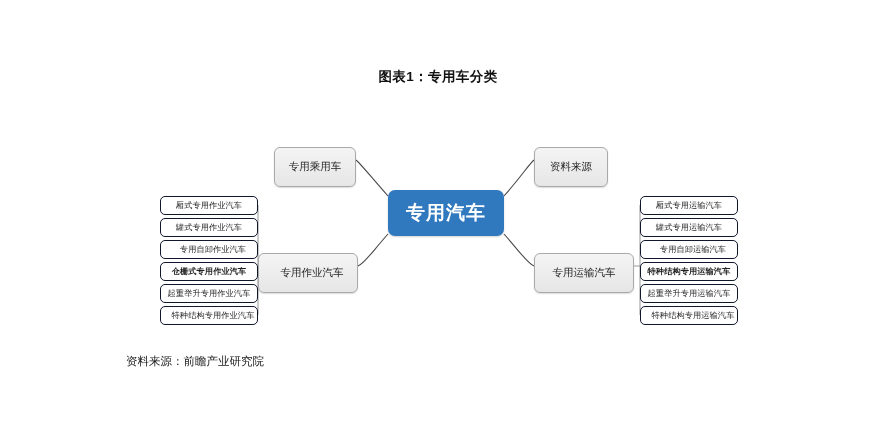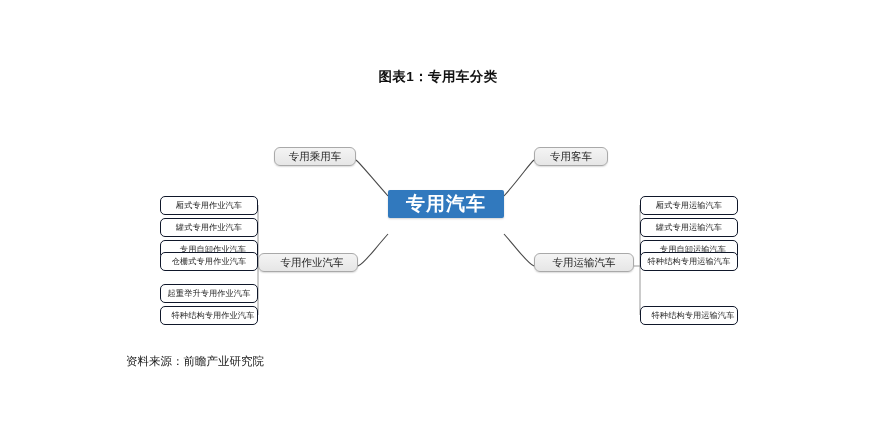--- a/index.html
+++ b/index.html
@@ -69,34 +69,34 @@
     position: absolute;
     box-sizing: border-box;
     display: flex;
     align-items: center;
     justify-content: center;
     white-space: nowrap;
   }
 
   .root-node {
     width: 116px;
-    height: 28px;
+    height: 46px;
     left: 388px;
     top: 190px;
     background: #3179be;
-    border-radius: 2px;
+    border-radius: 7px;
     color: #ffffff;
     font-size: 19px;
     font-weight: bold;
     letter-spacing: 1px;
     box-shadow: 0 1px 2px rgba(0,0,0,0.18);
   }
 
   .branch-node {
-    height: 19px;
+    height: 40px;
     background: linear-gradient(180deg, #f4f4f4 0%, #e6e6e6 100%);
     border: 1px solid #a9a9a9;
     border-radius: 6px;
     font-size: 10.5px;
     color: #1f1f1f;
     box-shadow: 0 1px 1.5px rgba(0,0,0,0.14);
   }
   .branch-passenger { left: 274px; top: 147px; width: 82px; }
   .branch-bus       { left: 534px; top: 147px; width: 74px; }
   .branch-work      { left: 258px; top: 253px; width: 100px; padding-left: 8px; }
@@ -110,21 +110,21 @@
     font-size: 8.2px;
     color: #1f1f1f;
     letter-spacing: 0.1px;
   }
   .leaf-left  { left: 160px; width: 98px; }
   .leaf-right { left: 640px; width: 98px; }
 
   .leaf-row-0 { top: 196px; }
   .leaf-row-1 { top: 218px; }
   .leaf-row-2 { top: 240px; padding-left: 8px; }
-  .leaf-row-3 { top: 252px; }
+  .leaf-row-3 { top: 262px; font-weight: bold; }
   .leaf-row-4 { top: 284px; }
   .leaf-row-5 { top: 306px; padding-left: 8px; }
 </style>
 </head>
 <body>
 
 <div id="canvas">
 
   <div class="chart-title">图表1：专用车分类</div>
 
@@ -142,34 +142,35 @@
     <path class="spine" d="M 258 266 L 258 266"></path>
 
     <path class="spine" d="M 640 205 L 640 315"></path>
     <path class="spine" d="M 634 266 L 640 266"></path>
   </svg>
 
   <div class="node root-node">专用汽车</div>
 
   <div class="node branch-node branch-passenger">专用乘用车</div>
 
-  <div class="node branch-node branch-bus">专用客车</div>
+  <div class="node branch-node branch-bus">资料来源</div>
 
   <div class="node branch-node branch-work">专用作业汽车</div>
 
   <div class="node branch-node branch-transport">专用运输汽车</div>
 
   <div class="node leaf-node leaf-left leaf-row-0">厢式专用作业汽车</div>
   <div class="node leaf-node leaf-left leaf-row-1">罐式专用作业汽车</div>
   <div class="node leaf-node leaf-left leaf-row-2">专用自卸作业汽车</div>
   <div class="node leaf-node leaf-left leaf-row-3">仓栅式专用作业汽车</div>
   <div class="node leaf-node leaf-left leaf-row-4">起重举升专用作业汽车</div>
   <div class="node leaf-node leaf-left leaf-row-5">特种结构专用作业汽车</div>
 
   <div class="node leaf-node leaf-right leaf-row-0">厢式专用运输汽车</div>
   <div class="node leaf-node leaf-right leaf-row-1">罐式专用运输汽车</div>
   <div class="node leaf-node leaf-right leaf-row-2">专用自卸运输汽车</div>
   <div class="node leaf-node leaf-right leaf-row-3">特种结构专用运输汽车</div>
+  <div class="node leaf-node leaf-right leaf-row-4">起重举升专用运输汽车</div>
   <div class="node leaf-node leaf-right leaf-row-5">特种结构专用运输汽车</div>
 
   <div class="source-note">资料来源：前瞻产业研究院</div>
 
 </div>
 
 </body></html>

